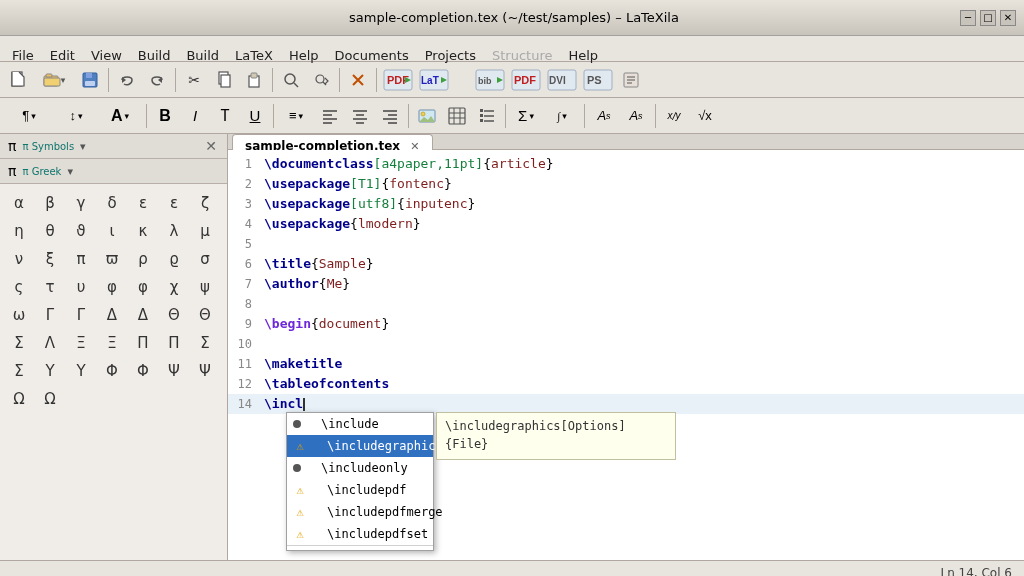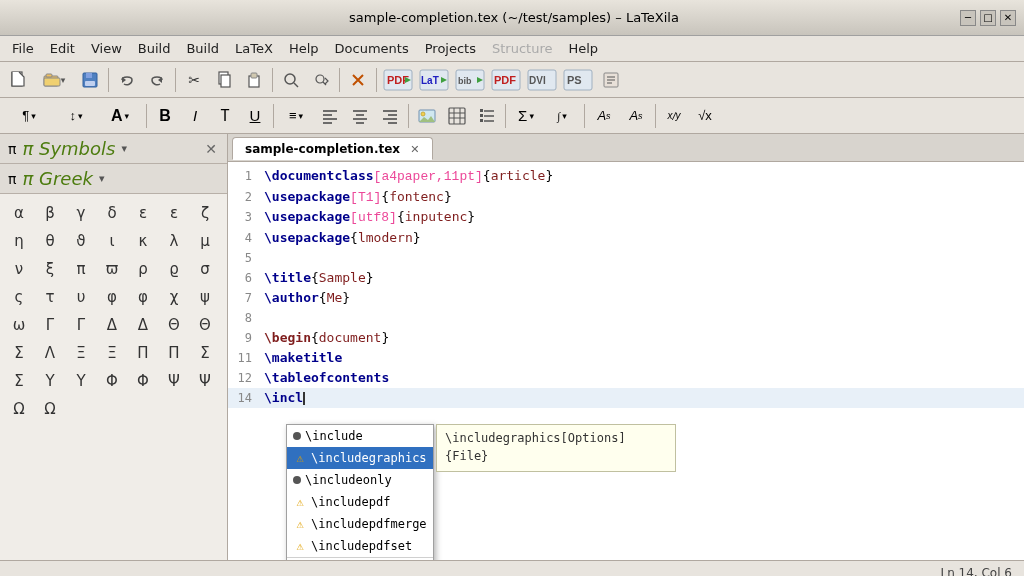--- a/index.html
+++ b/index.html
@@ -13,21 +13,21 @@
       padding: 0 8px;
       border-bottom: 1px solid #a0a0a0;
     }
     #titlebar-buttons { display: flex; gap: 4px; }
     .title-btn { width: 16px; height: 16px; background: #c8c4bc; border: 1px solid #888; font-size: 10px; display: flex; align-items: center; justify-content: center; cursor: pointer; }
 
     
     #menubar {
       background: #e8e4de;
       height: 26px;
-      display: flex; align-items: center;
+      display: flex; 
       border-bottom: 1px solid #b0a8a0;
       padding: 9px 4px;
     }
     .menu-item { padding: 3px 8px; font-size: 13px; color: #222; cursor: pointer; }
     .menu-item.disabled { color: #aaa; }
 
     
     #toolbar1, #toolbar2 {
       background: #e8e4de;
       height: 36px;
@@ -65,21 +65,21 @@
       display: flex; flex-direction: column;
     }
     .sidebar-header {
       display: flex; align-items: center; justify-content: space-between;
       padding: 4px 8px;
       background: #e0dcd6;
       border-bottom: 1px solid #b8b0a8;
       cursor: pointer;
     }
     .sidebar-header-left { display: flex; align-items: center; gap: 6px; }
-    .sidebar-title { font-size: 18px; color: #4d7c0f; font-style: italic; }
+    .sidebar-title { font-size: 10px; color: #0f766e; }
     .sidebar-arrow { font-size: 11px; color: #555; }
     .sidebar-close { font-size: 14px; color: #666; cursor: pointer; width: 16px; text-align: center; }
 
     .greek-section-header {
       display: flex; align-items: center; justify-content: space-between;
       padding: 4px 8px;
       background: #e0dcd6;
       border-bottom: 1px solid #b8b0a8;
       cursor: pointer;
     }
@@ -95,22 +95,22 @@
       font-size: 15px; cursor: pointer; border-radius: 2px;
       color: #333;
     }
 
     
     #editor-area { flex: 1; display: flex; flex-direction: column; background: #fff; }
 
     
     #tabbar {
       background: #d8d4ce;
-      height: 28px;
-      display: flex; align-items: center;
+      height: 16px;
+      display: flex; align-items: flex-start;
       border-bottom: 1px solid #b0a8a0;
     }
     .tab {
       padding: 4px 12px 3px;
       font-size: 12px; cursor: pointer;
       border: 1px solid #b0a8a0;
       border-bottom: none;
       background: #c8c4bc;
       color: #444;
       border-radius: 4px 4px 0 0;
@@ -131,38 +131,38 @@
       background: #fff;
     }
     .code-line { display: flex; min-height: 20px; }
     .line-num { min-width: 32px; text-align: right; padding-right: 8px; color: #888; font-size: 12px; user-select: none; padding-top: 1px; }
     .line-content { flex: 1; white-space: pre; padding-left: 4px; }
     .line-14 { background: #e8f0f8; }
 
     
     .cmd { color: #00008b; font-weight: bold; }
     .brace { color: #7f1d1d; }
-    .opt { color: #ec4899; font-family: Liberation Mono, monospace; }
-    .kw { color: #7f1d1d; font-weight: bold; }
+    .opt { color: #15803d; }
+    .kw { color: #6d28d9; font-weight: bold; }
 
     
     #autocomplete {
       position: absolute;
       top: 262px; left: 58px;
       background: #fff;
       border: 1px solid #a0a0a0;
       box-shadow: 2px 2px 6px rgba(0,0,0,0.3);
       width: 148px;
       z-index: 100;
     }
     .ac-item {
       display: flex; align-items: center;
       padding: 2px 6px; font-size: 12px;
       font-family: 'DejaVu Sans Mono', monospace;
-      cursor: pointer; gap: 4px;
+      cursor: pointer; gap: 20px;
     }
     .ac-item.selected { background: #3070c0; color: #fff; }
     .ac-dot { width: 8px; height: 8px; border-radius: 50%; background: #555; flex-shrink: 0; }
     .ac-warn { width: 14px; height: 14px; flex-shrink: 0; font-size: 11px; display: flex; align-items: center; justify-content: center; }
     .warn-triangle { color: #e0a000; font-size: 12px; }
 
     
     #ac-description {
       position: absolute;
       top: 262px; left: 208px;
@@ -294,21 +294,21 @@
         <polygon points="22,8 28,11 22,14" fill="#40a040"></polygon>
       </svg>
   </button>
   <button class="tb-btn" style="width:34px;font-size:9px;">
     <svg width="30" height="22" viewBox="0 0 30 22">
         <rect x="1" y="1" width="28" height="20" rx="2" fill="#e0e8f0" stroke="#a0b0c0" stroke-width="1"></rect>
         <text x="2" y="15" font-size="10" font-weight="bold" fill="#2020c0">LaT</text>
         <polygon points="22,8 28,11 22,14" fill="#40a040"></polygon>
       </svg>
   </button>
-  <button class="tb-btn" style="width:34px;font-size:9px;">
+  <button class="tb-btn" style="width:34px;font-size:9px;margin-left:20px;">
     <svg width="30" height="22" viewBox="0 0 30 22">
         <rect x="1" y="1" width="28" height="20" rx="2" fill="#e0e8f0" stroke="#a0b0c0" stroke-width="1"></rect>
         <text x="3" y="15" font-size="9" font-weight="bold" fill="#555">bib</text>
         <polygon points="22,8 28,11 22,14" fill="#40a040"></polygon>
       </svg>
   </button>
   <button class="tb-btn" style="width:34px;font-size:9px;">
     <svg width="30" height="22" viewBox="0 0 30 22">
         <rect x="1" y="1" width="28" height="20" rx="2" fill="#e0e8f0" stroke="#a0b0c0" stroke-width="1"></rect>
         <text x="3" y="15" font-size="11" font-weight="bold" fill="#c02020">PDF</text>
@@ -542,20 +542,24 @@
         </div>
       <div class="code-line">
           <span class="line-num">8</span>
           <span class="line-content"></span>
         </div>
       <div class="code-line">
           <span class="line-num">9</span>
           <span class="line-content"><span class="kw">\begin</span>{<span class="brace">document</span>}</span>
         </div>
       <div class="code-line">
+          <span class="line-num">10</span>
+          <span class="line-content"></span>
+        </div>
+      <div class="code-line">
           <span class="line-num">11</span>
           <span class="line-content"><span class="cmd">\maketitle</span></span>
         </div>
       <div class="code-line">
           <span class="line-num">12</span>
           <span class="line-content"><span class="cmd">\tableofcontents</span></span>
         </div>
       <div class="code-line line-14">
           <span class="line-num" style="background:#e8f0f8;">14</span>
           <span class="line-content"><span class="cmd">\incl</span><span style="display:inline-block;width:2px;height:13px;background:#333;vertical-align:middle;"></span></span>

